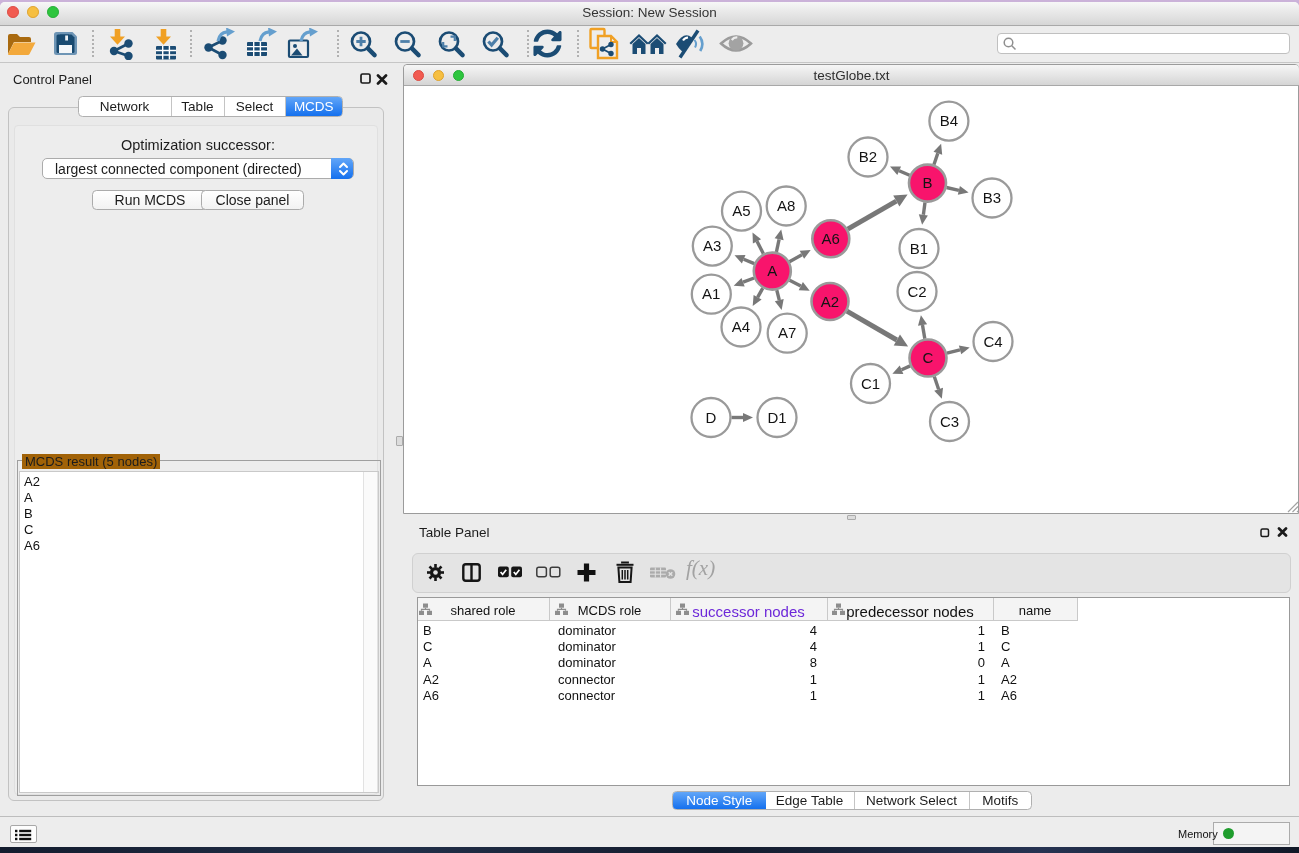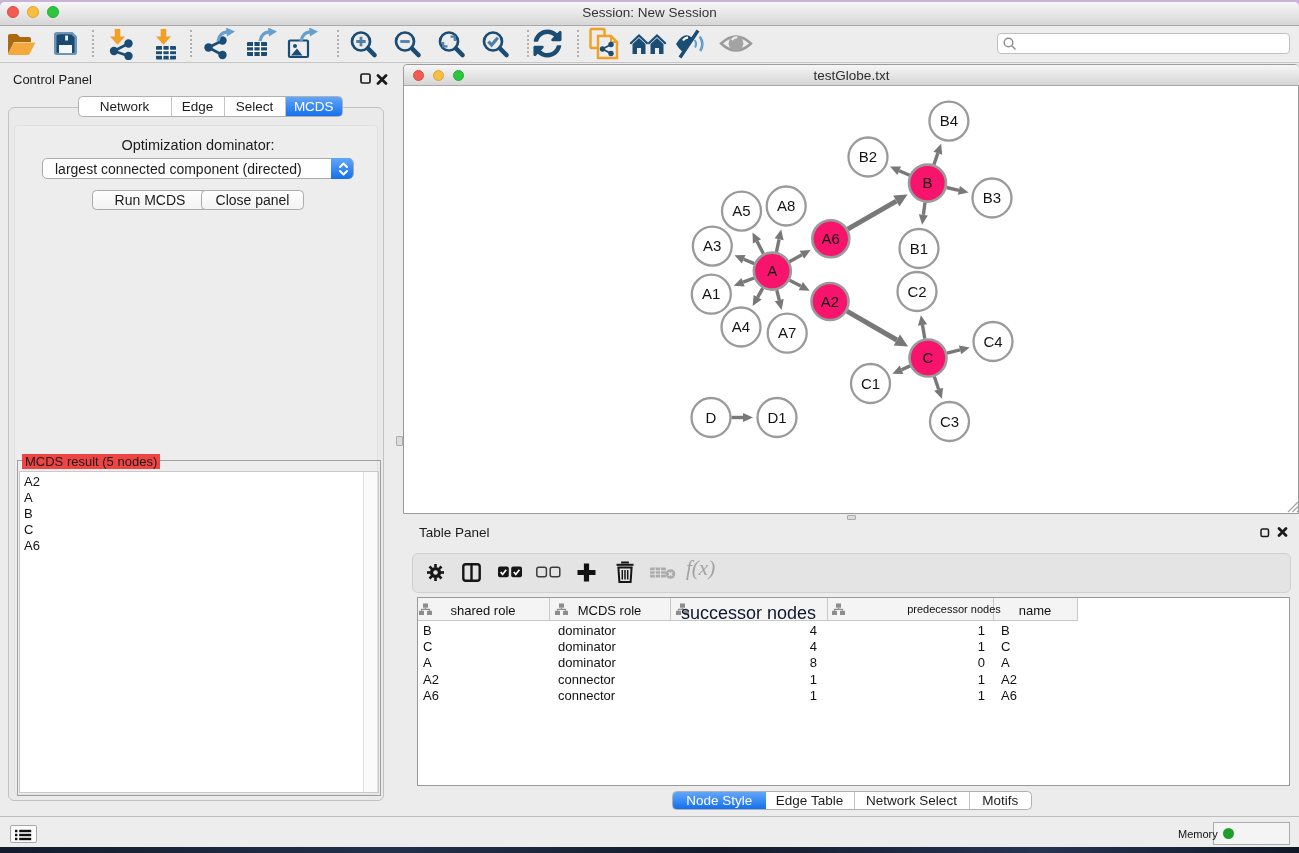--- a/index.html
+++ b/index.html
@@ -144,36 +144,36 @@
 <svg class="abs" style="left:359.5px;top:73px" width="11" height="11" viewBox="0 0 11 11">
     <rect x="1" y="1" width="9" height="9" rx="1.5" fill="none" stroke="#1a1a1a" stroke-width="1.7"></rect>
   </svg>
 <svg class="abs" style="left:376px;top:73.5px" width="12" height="11" viewBox="0 0 12 11">
     <path d="M2 1.5 L10 9.5 M10 1.5 L2 9.5" stroke="#1a1a1a" stroke-width="2.7" stroke-linecap="round"></path>
   </svg>
 <div class="abs" style="left:8px;top:107px;width:376px;height:694px;background:#eaeaea;border:1px solid #c2c2c2;border-radius:6px"></div>
 <div class="abs" style="left:14px;top:125px;width:364px;height:670px;background:#ededed;border:1px solid #e0e0e0;border-radius:4px"></div>
 <div class="seg" style="left:77.5px;top:96px;height:21px">
     <div style="width:93px">Network</div>
-    <div style="width:53px">Edge</div>
+    <div style="width:53px">Table</div>
     <div style="width:61px">Select</div>
     <div class="sel" style="width:56.5px">MCDS</div>
   </div>
-<div class="abs" style="left:0;top:136.5px;width:396px;text-align:center;font-size:14.5px;color:#1c1c1c">Optimization dominator:</div>
+<div class="abs" style="left:0;top:136.5px;width:396px;text-align:center;font-size:14.5px;color:#1c1c1c">Optimization successor:</div>
 <div class="abs" style="left:42px;top:158px;width:312px;height:21px;background:#fff;border:1px solid #ababab;border-radius:5px"></div>
 <div class="abs" style="left:55px;top:160.5px;font-size:14px;color:#1c1c1c">largest connected component (directed)</div>
 <div class="abs" style="left:331px;top:158px;width:22px;height:21px;background:linear-gradient(#62a6f8,#1470ee);border-radius:0 5px 5px 0"></div>
 <svg class="abs" style="left:336.5px;top:161.5px" width="13" height="14" viewBox="0 0 13 14">
     <path d="M3 5 L6.5 1.5 L10 5" stroke="#fff" stroke-width="2" fill="none" stroke-linecap="round" stroke-linejoin="round"></path>
     <path d="M3 9 L6.5 12.5 L10 9" stroke="#fff" stroke-width="2" fill="none" stroke-linecap="round" stroke-linejoin="round"></path>
   </svg>
 <div class="btn" style="left:92px;top:190px;width:116px;height:20px;line-height:18px">Run MCDS</div>
 <div class="btn" style="left:201px;top:190px;width:103px;height:20px;line-height:18px">Close panel</div>
 <div class="abs" style="left:17px;top:460px;width:364px;height:336px;border:1px solid #9f9f9f"></div>
-<div class="abs" style="left:22px;top:454px;background:#ef4444;padding:0 3px;font-size:13px;color:#1c1c1c">MCDS result (5 nodes)</div>
+<div class="abs" style="left:22px;top:454px;background:#a16207;padding:0 3px;font-size:13px;color:#1c1c1c">MCDS result (5 nodes)</div>
 <div class="abs" style="left:19px;top:471px;width:360px;height:322px;background:#fff;border:1px solid #c9c9c9"></div>
 <div class="abs" style="left:363px;top:472px;width:15px;height:320px;background:#fafafa;border-left:1px solid #e2e2e2;border-right:1px solid #e2e2e2"></div>
 <div class="abs" style="left:24px;top:474px;font-size:13px;color:#111;line-height:16px">A2<br>A<br>B<br>C<br>A6</div>
 <div class="abs" style="left:403px;top:64px;width:896px;height:450px;border:1px solid #9b9b9b;border-radius:4px 4px 0 0;background:#fff"></div>
 <div class="abs" style="left:404px;top:65px;width:895px;height:20.5px;background:linear-gradient(#f6f6f6,#d5d5d5);border-bottom:1px solid #a8a8a8;border-radius:4px 4px 0 0"></div>
 <div class="abs" style="left:412.5px;top:69.8px;width:11px;height:11px;border-radius:50%;background:#f15b51;border:1px solid #dd4a41"></div>
 <div class="abs" style="left:432.5px;top:69.8px;width:11px;height:11px;border-radius:50%;background:#f6bf41;border:1px solid #e0a22a"></div>
 <div class="abs" style="left:452.5px;top:69.8px;width:11px;height:11px;border-radius:50%;background:#2ec53e;border:1px solid #24ad35"></div>
 <div class="abs" style="left:404px;top:68px;width:895px;text-align:center;font-size:13.5px;color:#2e2e2e">testGlobe.txt</div>
 <svg style="position:absolute;left:403.5px;top:85.5px" width="895" height="428" font-family="Liberation Sans, sans-serif">
@@ -348,22 +348,22 @@
 <svg class="abs" style="left:832px;top:603px" width="13" height="13" viewBox="0 0 13 13">
     <g fill="#8d8d8d">
       <rect x="4" y="0.5" width="5" height="4.2"></rect>
       <rect x="0" y="7.8" width="5" height="4.2"></rect>
       <rect x="8" y="7.8" width="5" height="4.2"></rect>
     </g>
     <path d="M6.5 4.7 v1.6 M2.5 7.8 v-1.5 h8 v1.5" stroke="#8d8d8d" stroke-width="1.2" fill="none"></path>
   </svg>
 <div class="abs" style="left:417px;top:603px;width:132px;text-align:center;font-size:13px;color:#111">shared role</div>
 <div class="abs" style="left:549px;top:603px;width:121px;text-align:center;font-size:13px;color:#111">MCDS role</div>
-<div class="abs" style="left:670px;top:603px;width:157px;text-align:center;font-size:18px;color:#0f172a">successor nodes</div>
-<div class="abs" style="left:871px;top:603px;width:166px;text-align:center;font-size:11px;color:#111">predecessor nodes</div>
+<div class="abs" style="left:670px;top:603px;width:157px;text-align:center;font-size:15px;color:#6d28d9">successor nodes</div>
+<div class="abs" style="left:827px;top:603px;width:166px;text-align:center;font-size:15px;color:#111">predecessor nodes</div>
 <div class="abs" style="left:993px;top:603px;width:84px;text-align:center;font-size:13px;color:#111">name</div>
 <div class="abs" style="left:423px;top:623.0px;font-size:13px;color:#111">B</div>
 <div class="abs" style="left:558px;top:623.0px;font-size:13px;color:#111">dominator</div>
 <div class="abs" style="left:700px;top:623.0px;width:117px;text-align:right;font-size:13px;color:#111">4</div>
 <div class="abs" style="left:868px;top:623.0px;width:117px;text-align:right;font-size:13px;color:#111">1</div>
 <div class="abs" style="left:1001px;top:623.0px;font-size:13px;color:#111">B</div>
 <div class="abs" style="left:423px;top:639.2px;font-size:13px;color:#111">C</div>
 <div class="abs" style="left:558px;top:639.2px;font-size:13px;color:#111">dominator</div>
 <div class="abs" style="left:700px;top:639.2px;width:117px;text-align:right;font-size:13px;color:#111">4</div>
 <div class="abs" style="left:868px;top:639.2px;width:117px;text-align:right;font-size:13px;color:#111">1</div>

